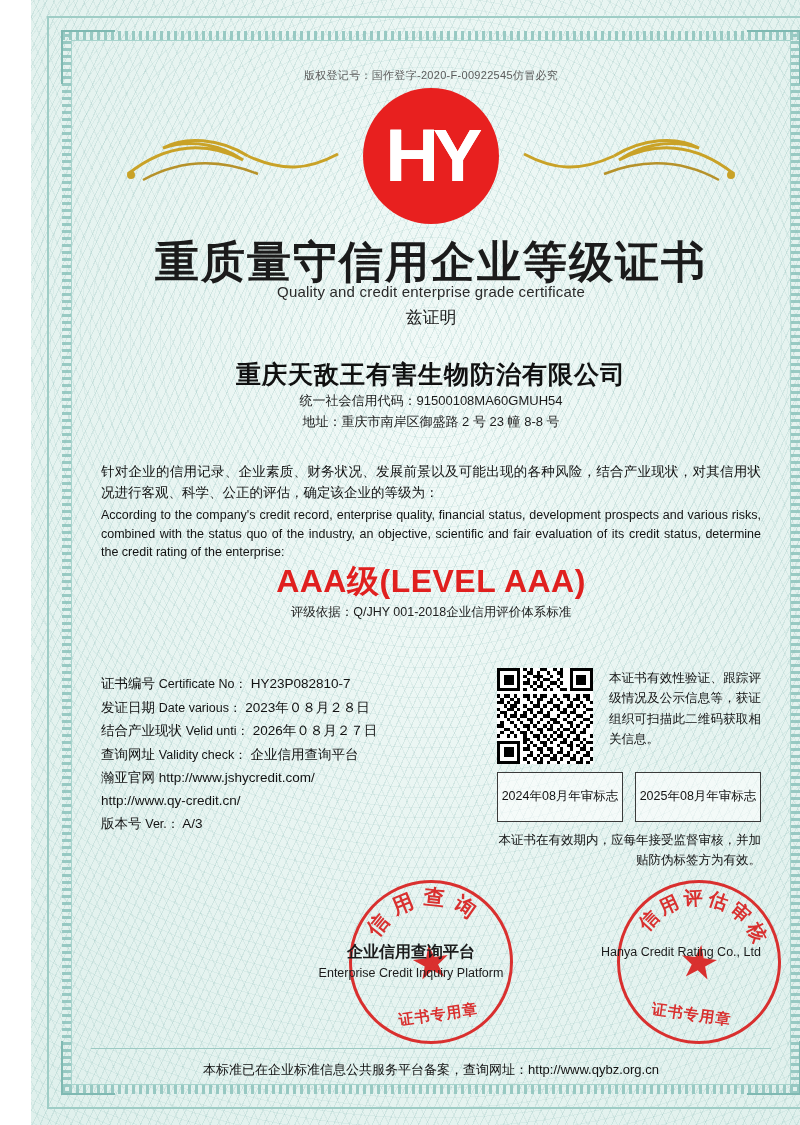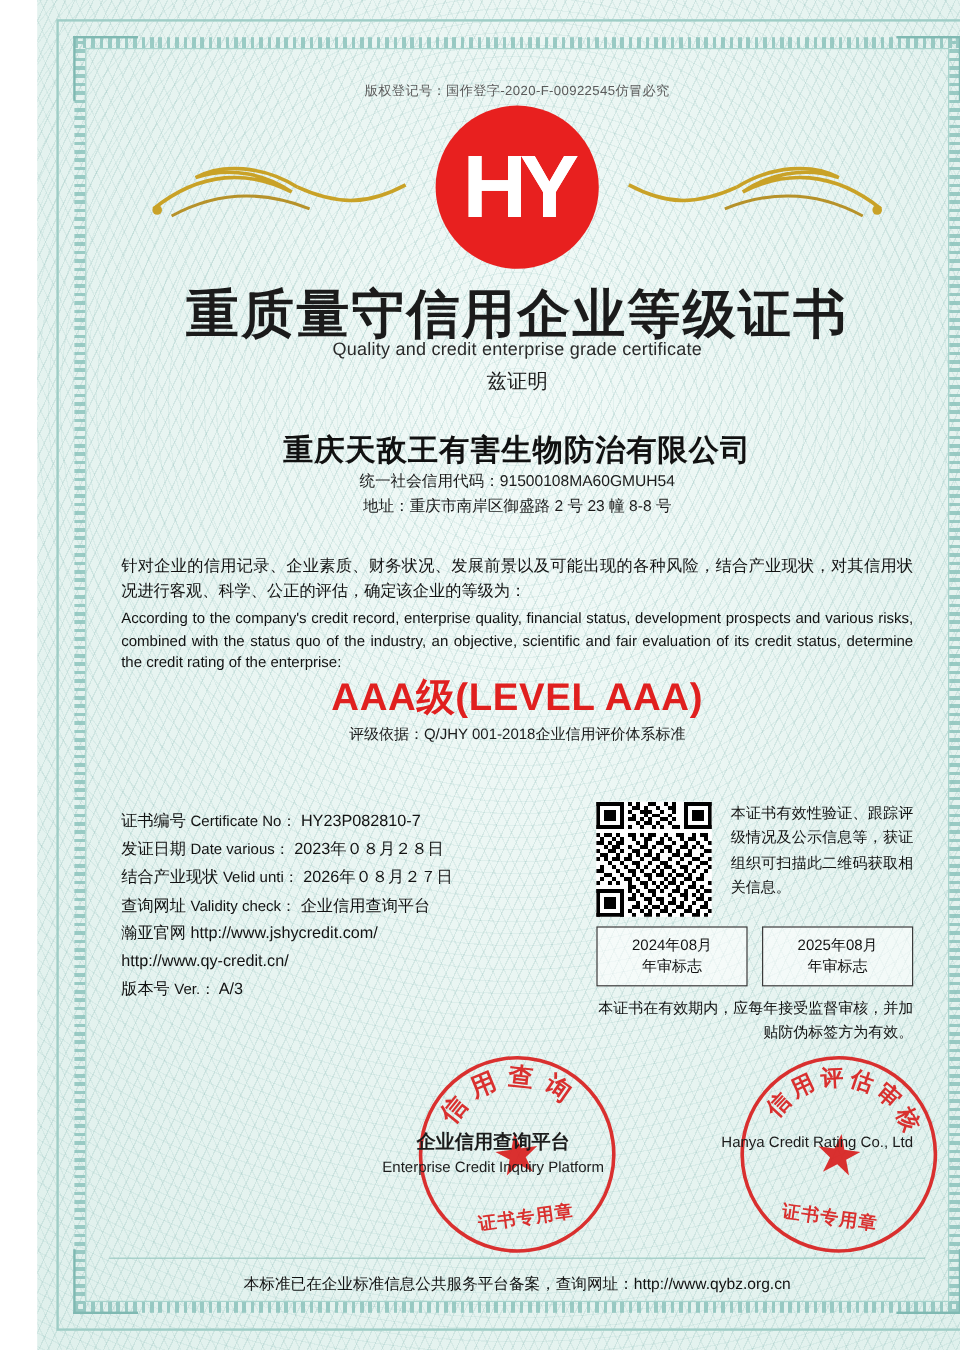--- a/index.html
+++ b/index.html
@@ -151,21 +151,21 @@
   .right-note{
     position:absolute;left:578px;top:668px;width:152px;
     font-size:12.5px;color:#121212;line-height:1.62;text-align:justify;
   }
   .stamps-year{
     position:absolute;left:466px;top:772px;width:264px;
     display:flex;gap:12px;
   }
   .year-box{
     width:126px;height:48px;border:1px solid #3a3a3a;background:rgba(255,255,255,.55);
-    display:flex;flex-direction:column;align-items:center;justify-content:center;
+    display:flex;flex-direction:row;align-items:center;justify-content:center;
     font-size:12.5px;color:#121212;line-height:1.4;
   }
   .right-note2{
     position:absolute;left:466px;top:830px;width:264px;
     font-size:12.5px;color:#121212;line-height:1.6;text-align:right;
   }
 
   
   .seal{
     position:absolute;width:158px;height:158px;border-radius:50%;

